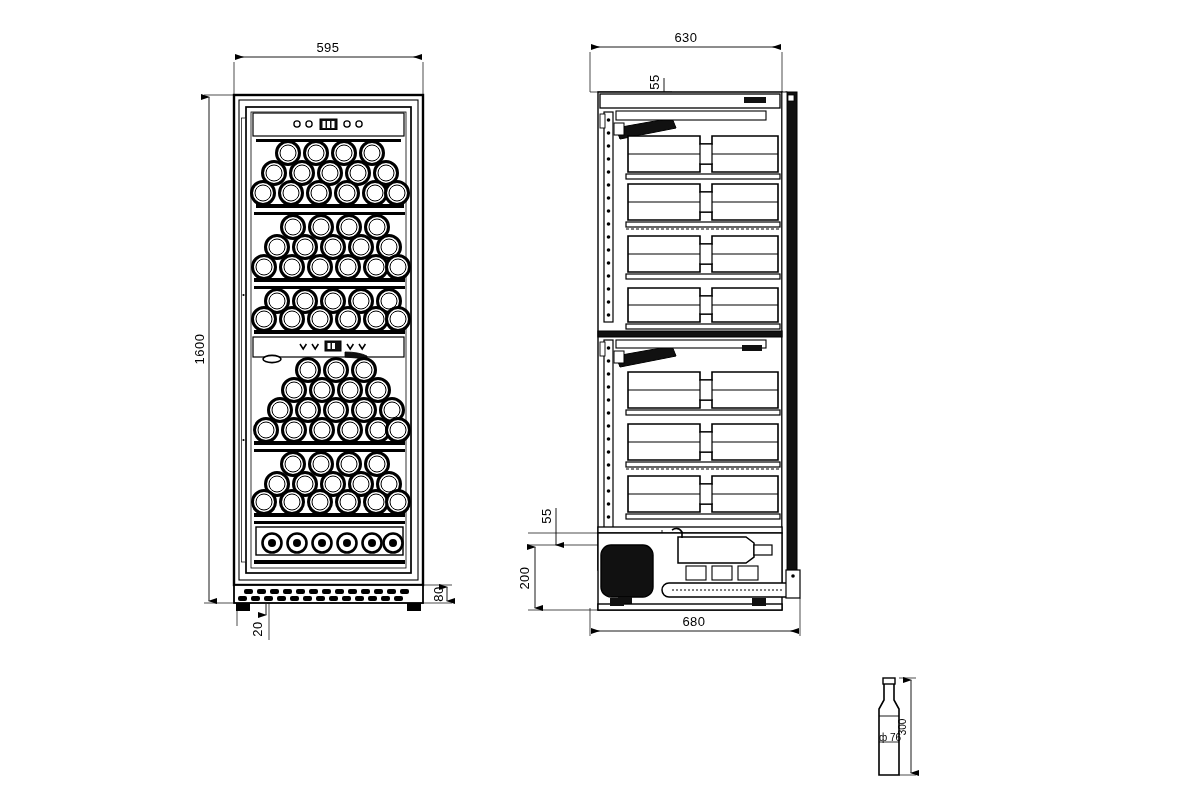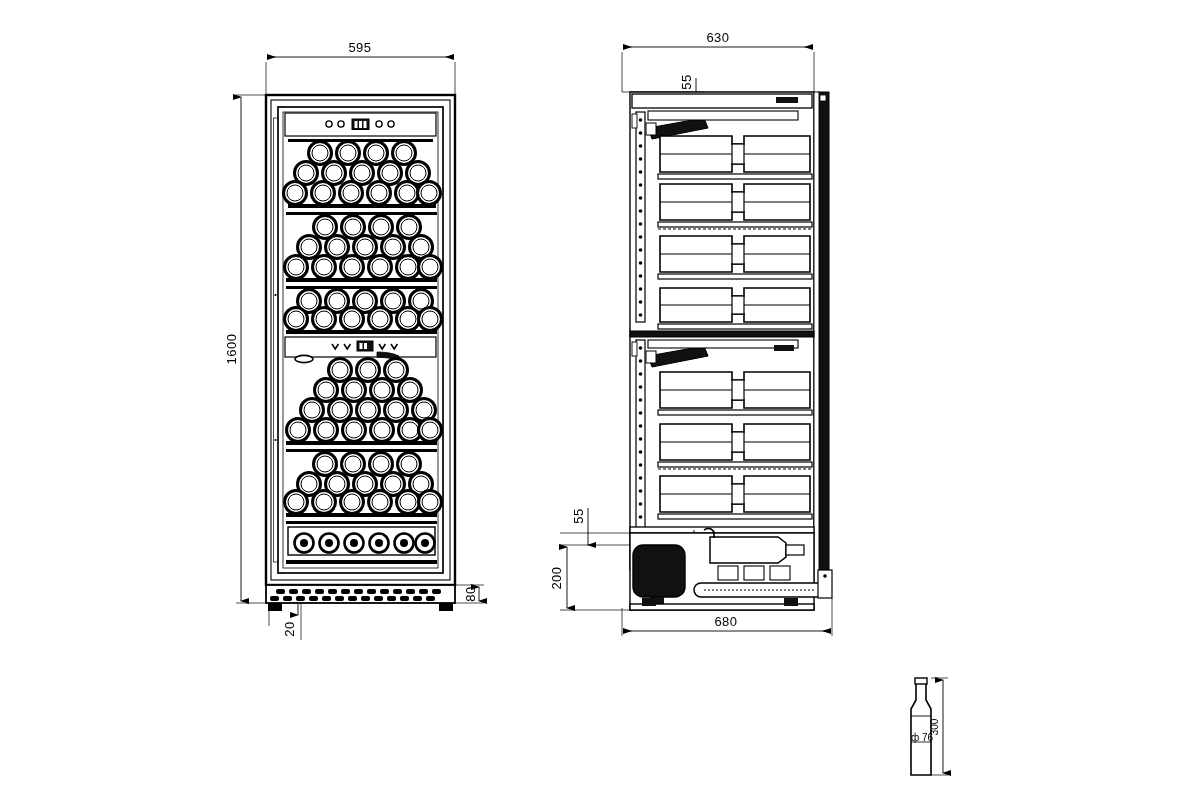--- a/index.html
+++ b/index.html
@@ -1,21 +1,21 @@
 <!DOCTYPE html>
 <html><head>
 <meta charset="utf-8">
 <title>Wine Cooler Technical Drawing</title>
 <style>
   html,body{margin:0;padding:0;background:#ffffff;}
   body{
     font-family:"Liberation Sans", sans-serif;
     width:1200px;height:800px;overflow:hidden;position:relative;
   }
-  #stage{position:absolute;left:0;top:0;width:1016px;height:800px;background:#fff;margin-left:32px;}
+  #stage{position:absolute;left:0;top:0;width:1016px;height:800px;background:#fff;}
   svg{display:block;}
   .dimtext{
     font-family:"Liberation Sans", sans-serif;
     font-size:13px;
     fill:#000;
     font-weight:400;
     letter-spacing:0.5px;
   }
   .dimtext-v{
     font-family:"Liberation Sans", sans-serif;

